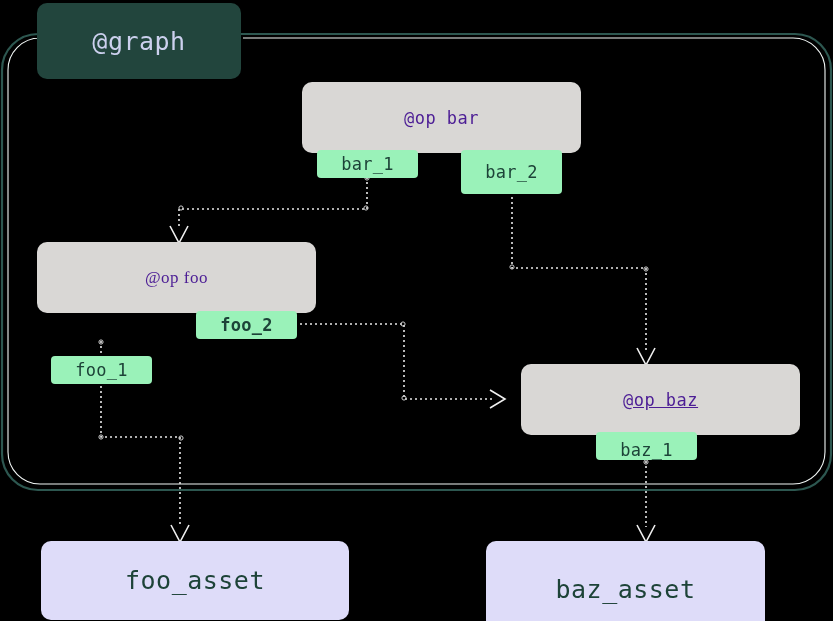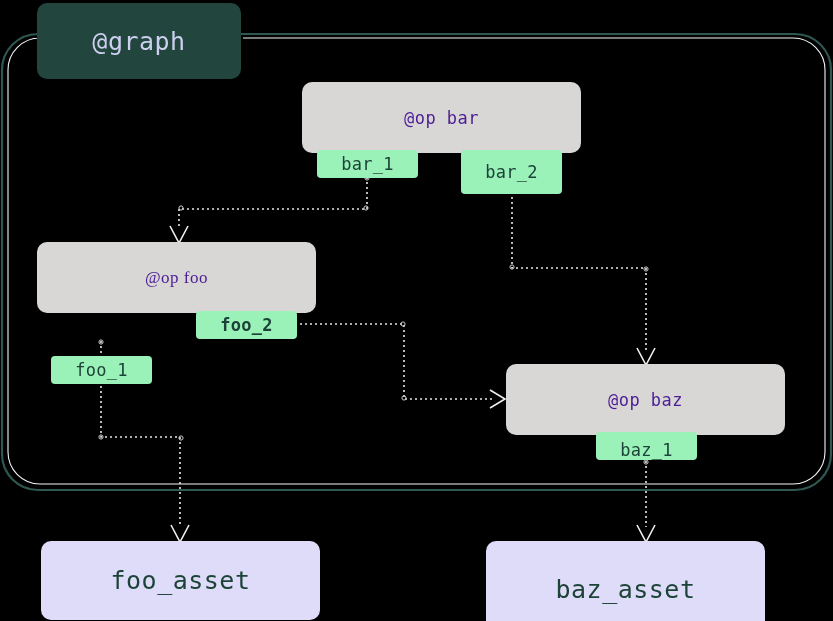--- a/index.html
+++ b/index.html
@@ -182,27 +182,27 @@
   <div class="node node-op" style="left:37px; top:242px; width:279px; height:71px;font-family:Liberation Serif, serif;">
     <span>@op foo</span>
   </div>
   <div class="port" style="left:51px; top:311px; width:101px; height:28px;margin-top:45px;">
     <span>foo_1</span>
   </div>
   <div class="port" style="left:196px; top:311px; width:101px; height:28px;font-weight:bold;">
     <span>foo_2</span>
   </div>
 
-  <div class="node node-op" style="left:506px; top:364px; width:279px; height:71px;">
+  <div class="node node-op" style="left:521px; top:364px; width:279px; height:71px;text-decoration:underline;">
     <span>@op baz</span>
   </div>
   <div class="port" style="left:596px; top:432px; width:101px; height:28px;align-items:flex-end;">
     <span>baz_1</span>
   </div>
 
-  <div class="node node-asset" style="left:41px; top:541px; width:279px; height:79px;">
+  <div class="node node-asset" style="left:41px; top:541px; width:308px; height:79px;">
     <span>foo_asset</span>
   </div>
   <div class="node node-asset" style="left:486px; top:541px; width:279px; height:97px;">
     <span>baz_asset</span>
   </div>
 
 </div>
 
 </body></html>

